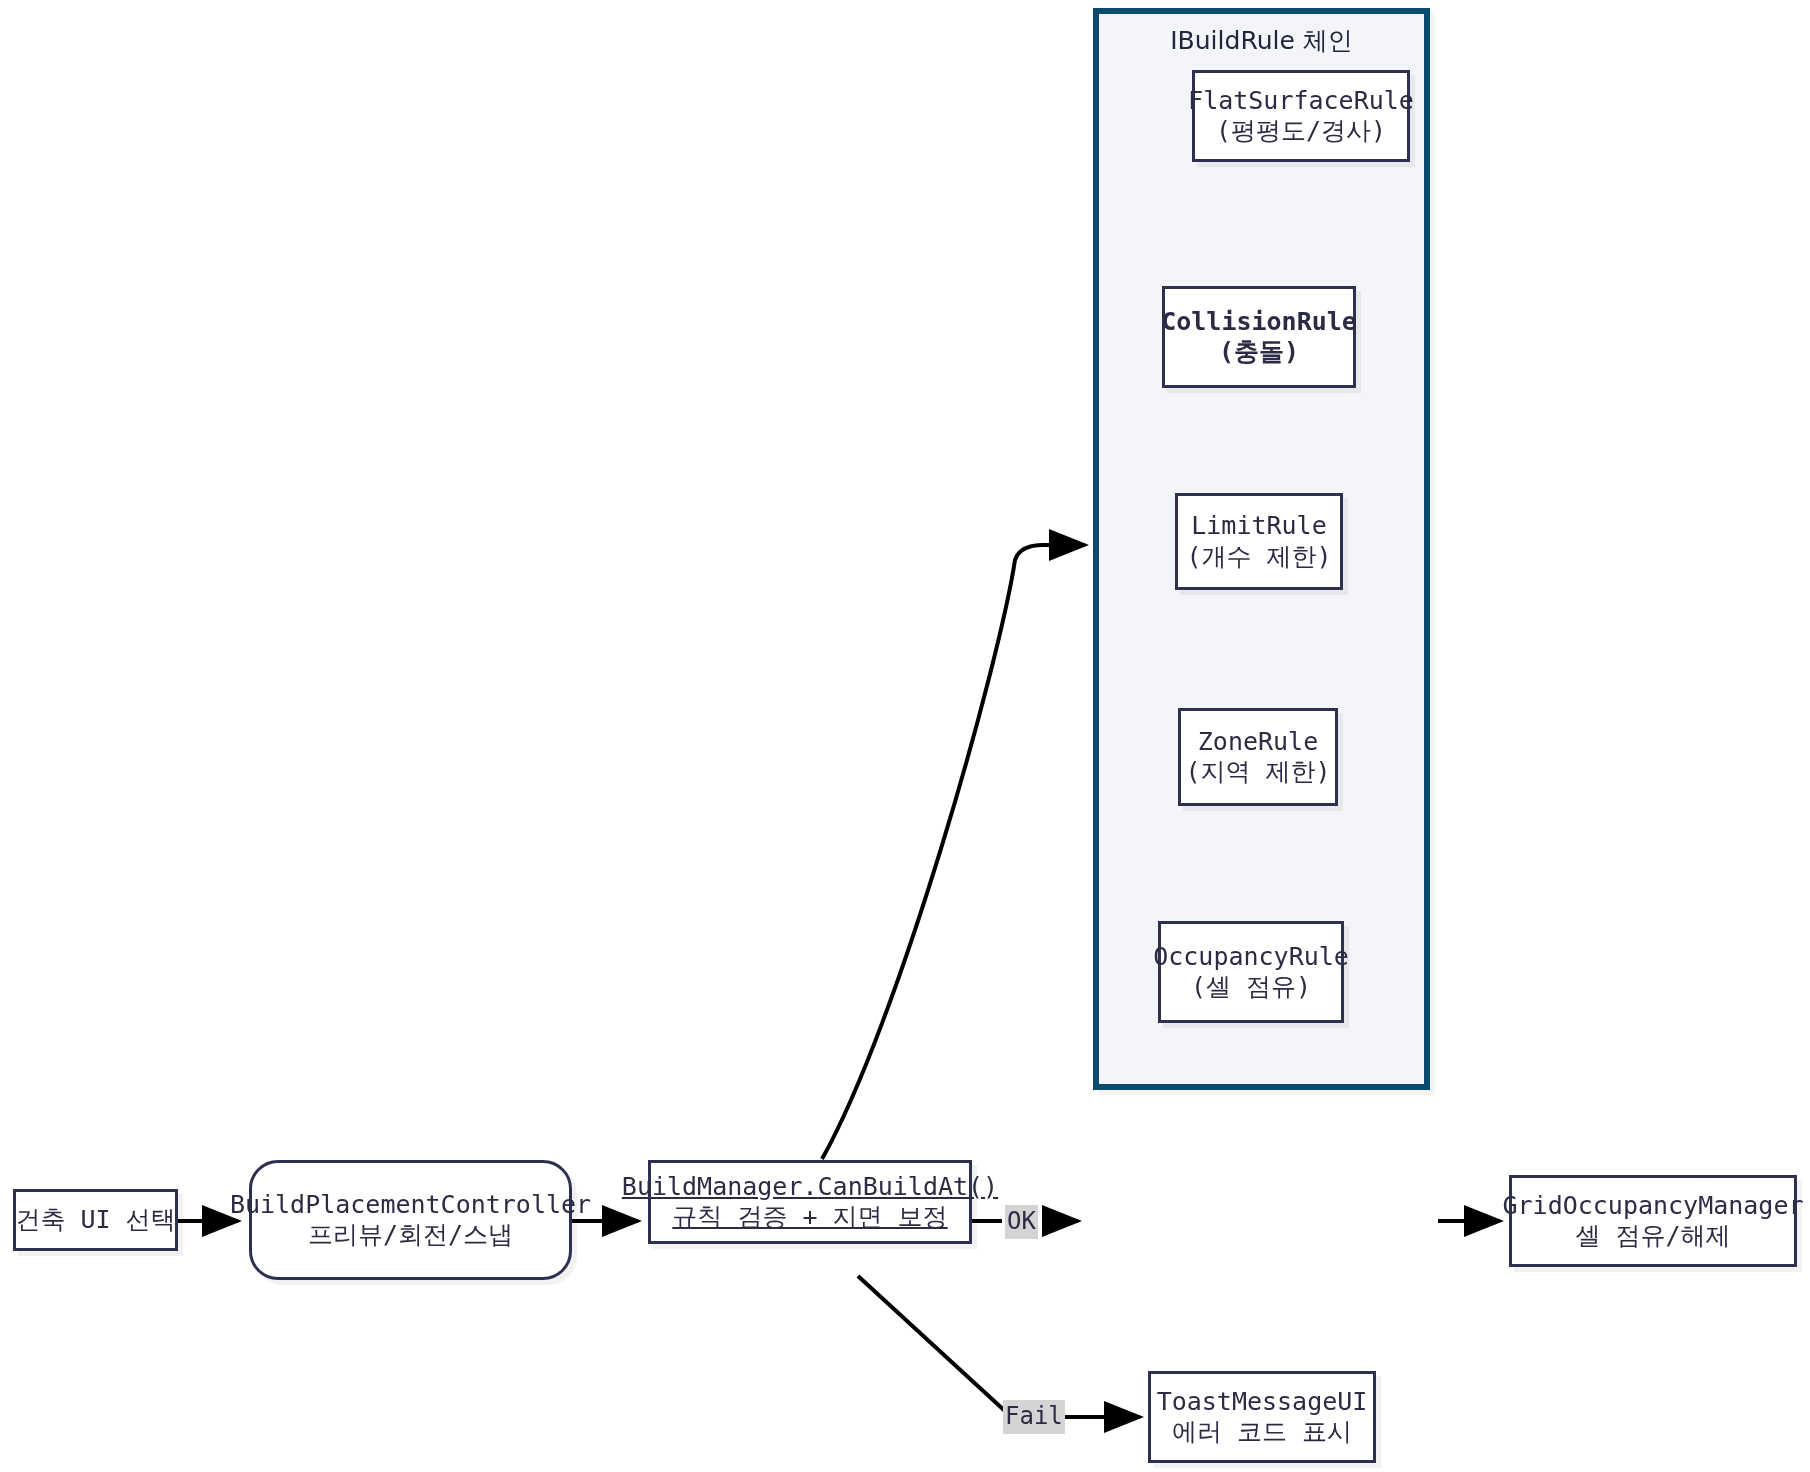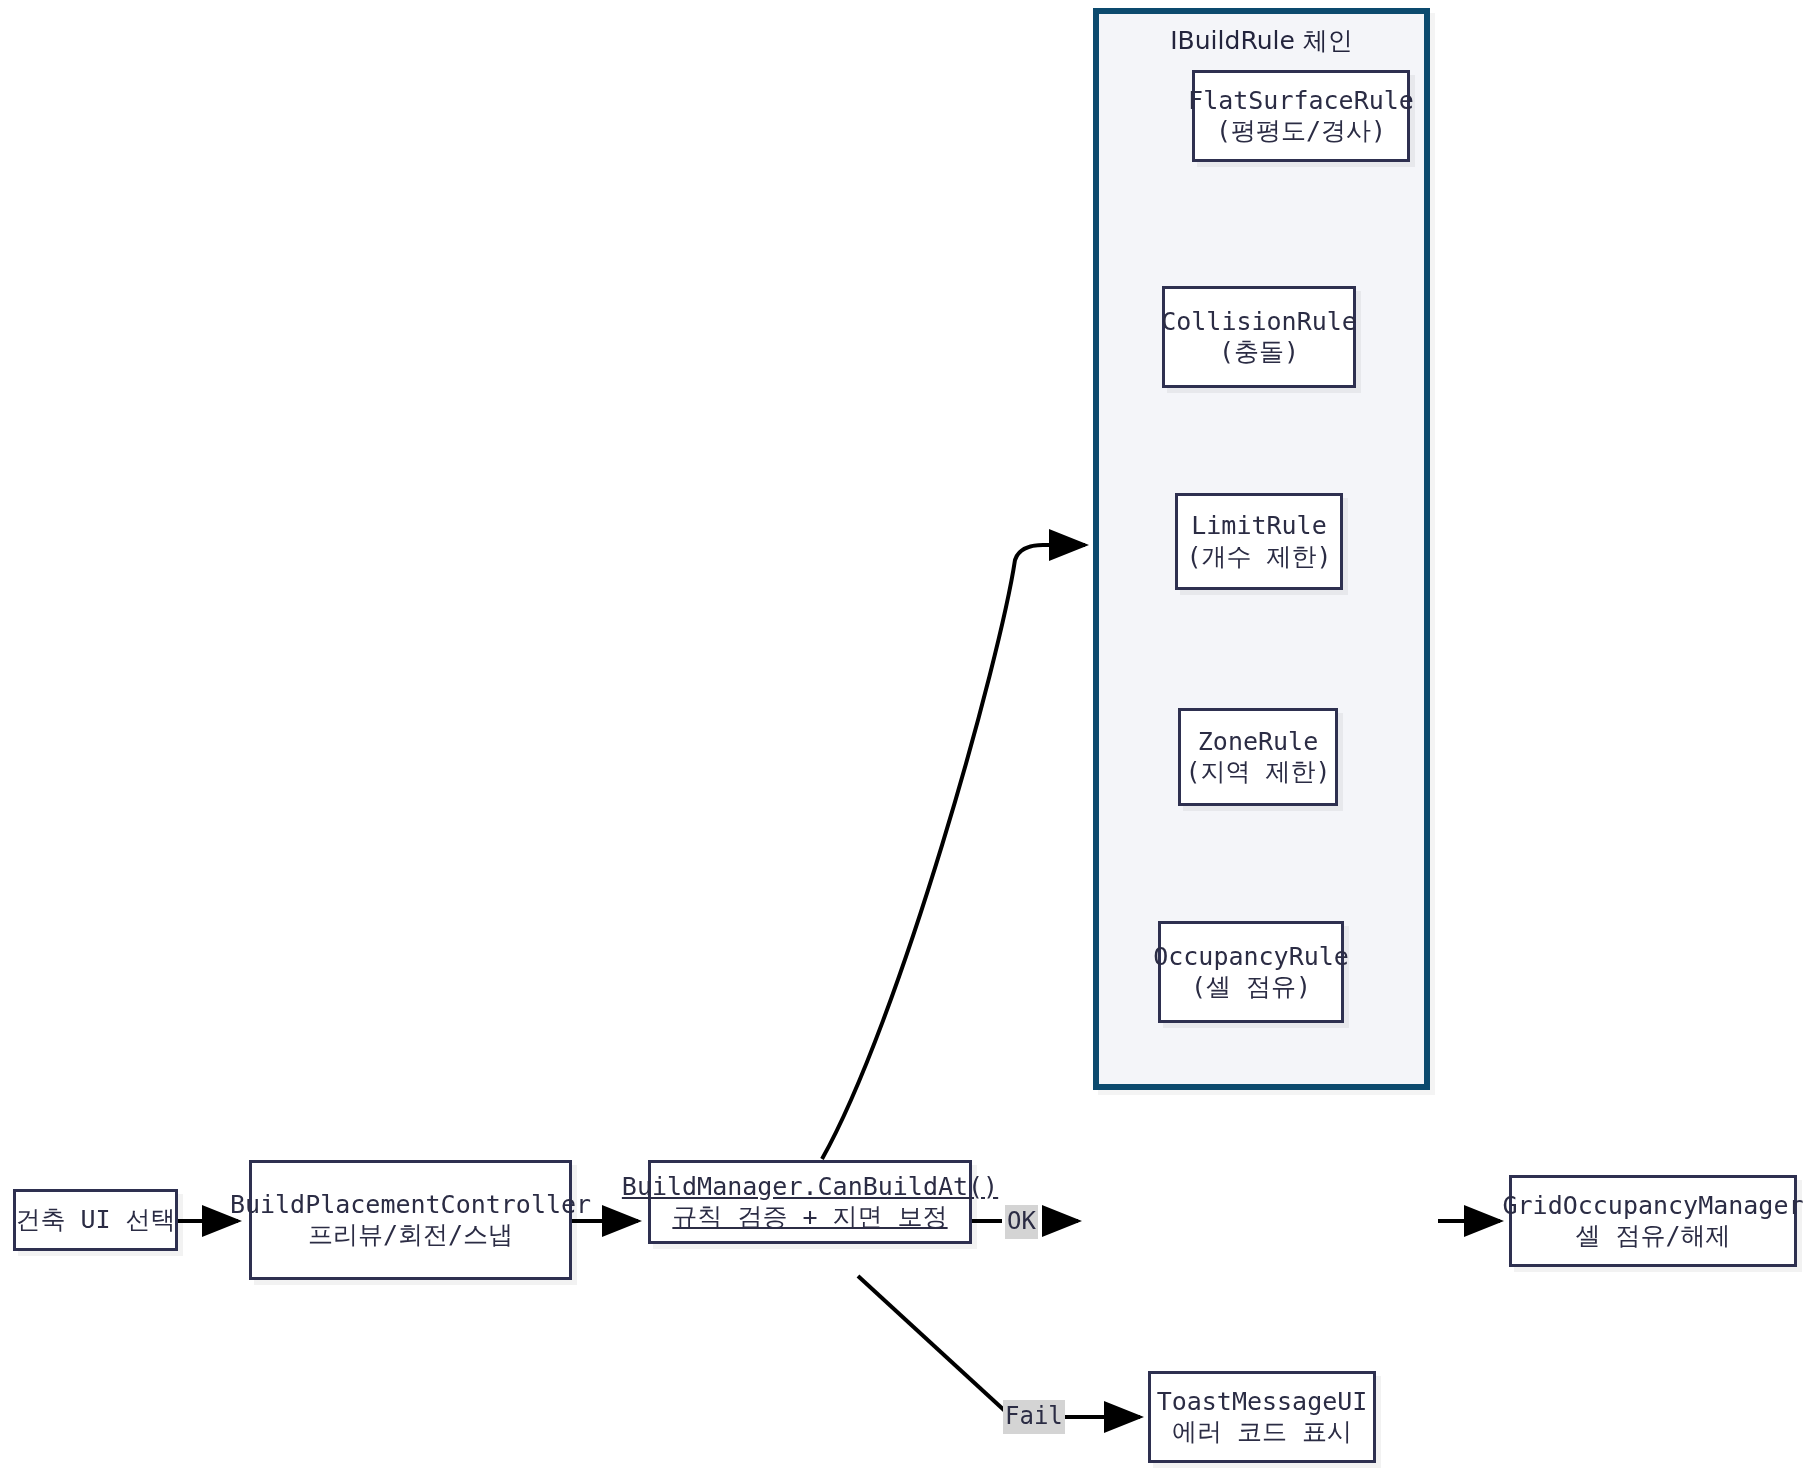--- a/index.html
+++ b/index.html
@@ -118,21 +118,21 @@
 
   <div class="subgraph" style="left:1093px; top:8px; width:325px; height:1070px;">
     <div class="subgraph-title">IBuildRule 체인</div>
   </div>
 
   <div class="node" style="left:1150px; top:70px; width:218px; height:92px;margin-left:42px;">
     <span class="ln">FlatSurfaceRule</span>
     <span class="ln">(평평도/경사)</span>
   </div>
 
-  <div class="node" style="left:1162px; top:286px; width:194px; height:102px;">
+  <div class="node" style="left:1162px; top:286px; width:194px; height:102px;font-weight:bold;">
     <span class="ln">CollisionRule</span>
     <span class="ln">(충돌)</span>
   </div>
 
   <div class="node" style="left:1175px; top:493px; width:168px; height:97px;">
     <span class="ln">LimitRule</span>
     <span class="ln">(개수 제한)</span>
   </div>
 
   <div class="node" style="left:1178px; top:708px; width:160px; height:98px;">
@@ -142,21 +142,21 @@
 
   <div class="node" style="left:1158px; top:921px; width:186px; height:102px;">
     <span class="ln">OccupancyRule</span>
     <span class="ln">(셀 점유)</span>
   </div>
 
   <div class="node" style="left:13px; top:1189px; width:165px; height:62px;">
     <span class="ln">건축 UI 선택</span>
   </div>
 
-  <div class="node" style="left:249px; top:1160px; width:323px; height:120px;">
+  <div class="node" style="left:249px; top:1160px; width:323px; height:120px;border-radius:29px;">
     <span class="ln">BuildPlacementController</span>
     <span class="ln">프리뷰/회전/스냅</span>
   </div>
 
   <div class="node" style="left:648px; top:1160px; width:324px; height:84px;text-decoration:underline;">
     <span class="ln">BuildManager.CanBuildAt()</span>
     <span class="ln">규칙 검증 + 지면 보정</span>
   </div>
 
 

